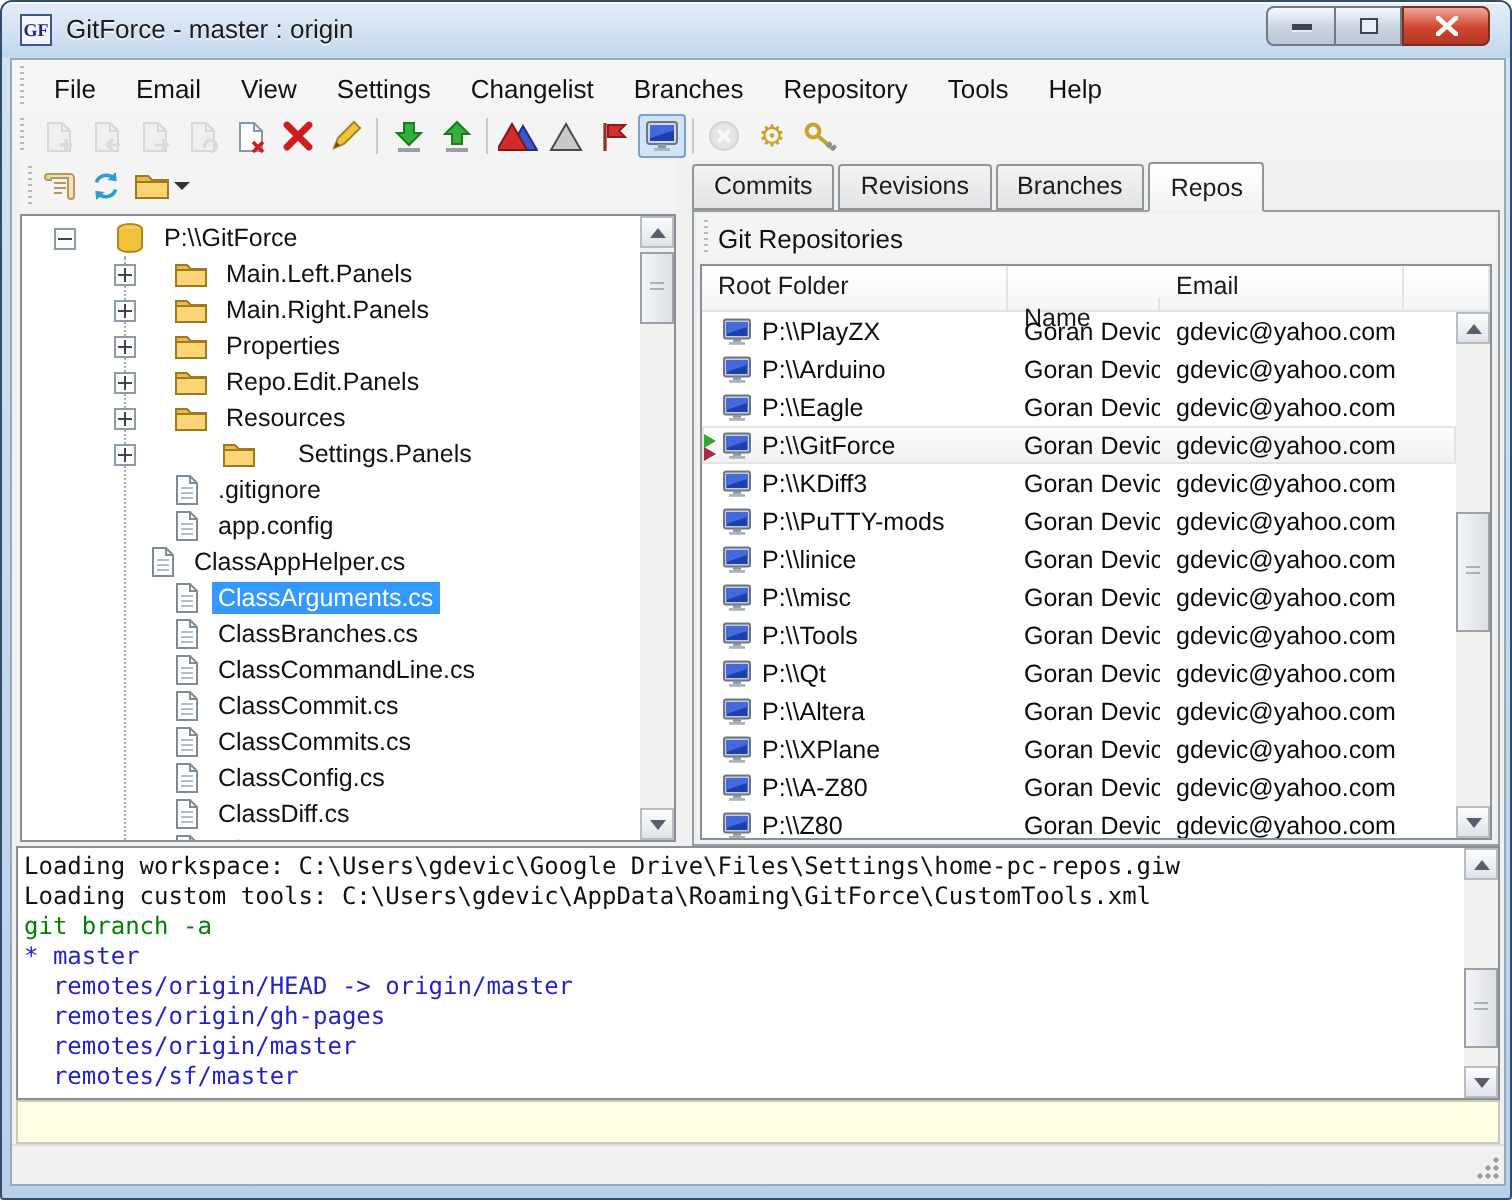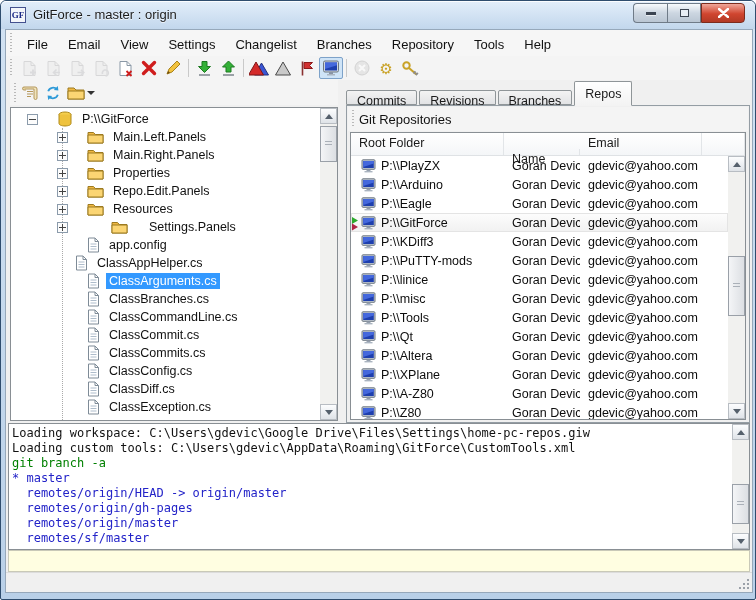--- a/index.html
+++ b/index.html
@@ -49,21 +49,21 @@
   
   .subrow{position:absolute; left:0; top:50px; right:0; height:25px;}
   .panel-strip{display:flex; align-items:center; height:25px; background:#f4f4f4; font-size:13px; color:#111;}
   .left-strip{position:absolute; left:4px; top:0; width:328px;}
   .strip-title{flex:1 1 auto; white-space:nowrap;}
   .strip-icons{display:flex; align-items:center; gap:6px; margin-right:4px;}
   .strip-btn{display:flex; align-items:center;}
   .caret{width:0; height:0; border-left:4px solid transparent; border-right:4px solid transparent;
          border-top:4px solid #333; margin-left:2px;}
   .tabs{position:absolute; left:340px; top:0; height:25px; display:flex; align-items:flex-end; z-index:3;}
-  .tab{height:15px; padding:0 10px; line-height:20px; font-size:12.5px; color:#1b1b1b;
+  .tab{height:23px; padding:0 10px; line-height:20px; font-size:12.5px; color:#1b1b1b;
        background:linear-gradient(#f3f3f3,#e2e3e5); border:1px solid #8f9598;
        border-radius:2px 2px 0 0; margin-right:2px;}
   .tab.active{height:25px; line-height:24px; margin-bottom:-1px;
        background:linear-gradient(#ffffff,#f3f3f3); border-bottom:1px solid #f3f3f3; z-index:4;}
   
   .main{position:absolute; left:0; top:75px; right:0; height:318px;}
   .tree-panel{position:absolute; left:4px; top:2px; width:328px; height:314px;
               background:#fff; border:1px solid #898f94; overflow:hidden;}
   .tree-inner{position:absolute; left:0; top:0; right:17px; bottom:0; overflow:hidden; padding-top:2px;}
   .tree-dots{position:absolute; left:51px; top:20px; height:292px; border-left:1px dotted #a9a9a9;}
@@ -420,20 +420,32 @@
             <div class="tree-row" style="padding-left: 46px;">
               <span class="exp-spacer"></span>
               <span class="exp-gap"></span>
               <span class="tree-icon">
                 <svg width="13" height="16" viewBox="0 0 13 16">
                   <path d="M1.5 1h6.5l3.5 3.5V15h-10z" fill="#fff" stroke="#7e8b97"></path>
                   <path d="M8 1v3.5h3.5" fill="none" stroke="#7e8b97"></path>
                   <path d="M3.5 7h6M3.5 9.5h6M3.5 12h6" stroke="#aebccb"></path>
                 </svg>
               </span>
+              <span class="tree-label">.gitignore</span>
+            </div>
+            <div class="tree-row" style="padding-left: 46px;">
+              <span class="exp-spacer"></span>
+              <span class="exp-gap"></span>
+              <span class="tree-icon">
+                <svg width="13" height="16" viewBox="0 0 13 16">
+                  <path d="M1.5 1h6.5l3.5 3.5V15h-10z" fill="#fff" stroke="#7e8b97"></path>
+                  <path d="M8 1v3.5h3.5" fill="none" stroke="#7e8b97"></path>
+                  <path d="M3.5 7h6M3.5 9.5h6M3.5 12h6" stroke="#aebccb"></path>
+                </svg>
+              </span>
               <span class="tree-label">app.config</span>
             </div>
             <div class="tree-row" style="padding-left: 34px;">
               <span class="exp-spacer"></span>
               <span class="exp-gap"></span>
               <span class="tree-icon">
                 <svg width="13" height="16" viewBox="0 0 13 16">
                   <path d="M1.5 1h6.5l3.5 3.5V15h-10z" fill="#fff" stroke="#7e8b97"></path>
                   <path d="M8 1v3.5h3.5" fill="none" stroke="#7e8b97"></path>
                   <path d="M3.5 7h6M3.5 9.5h6M3.5 12h6" stroke="#aebccb"></path>

